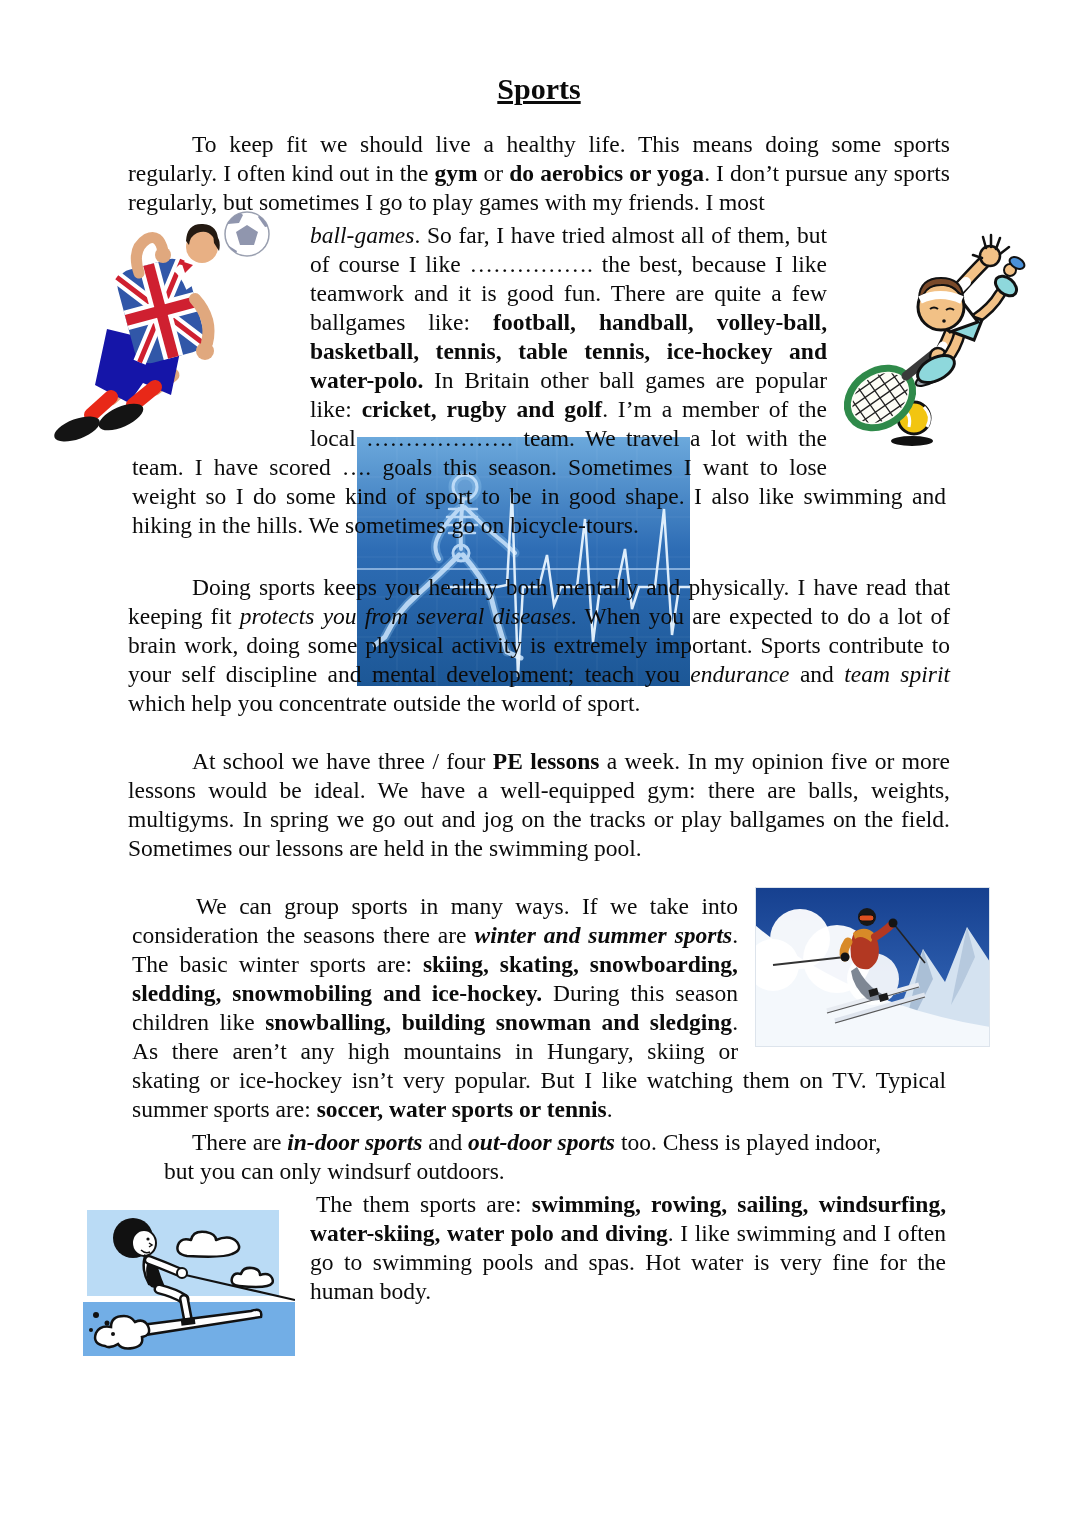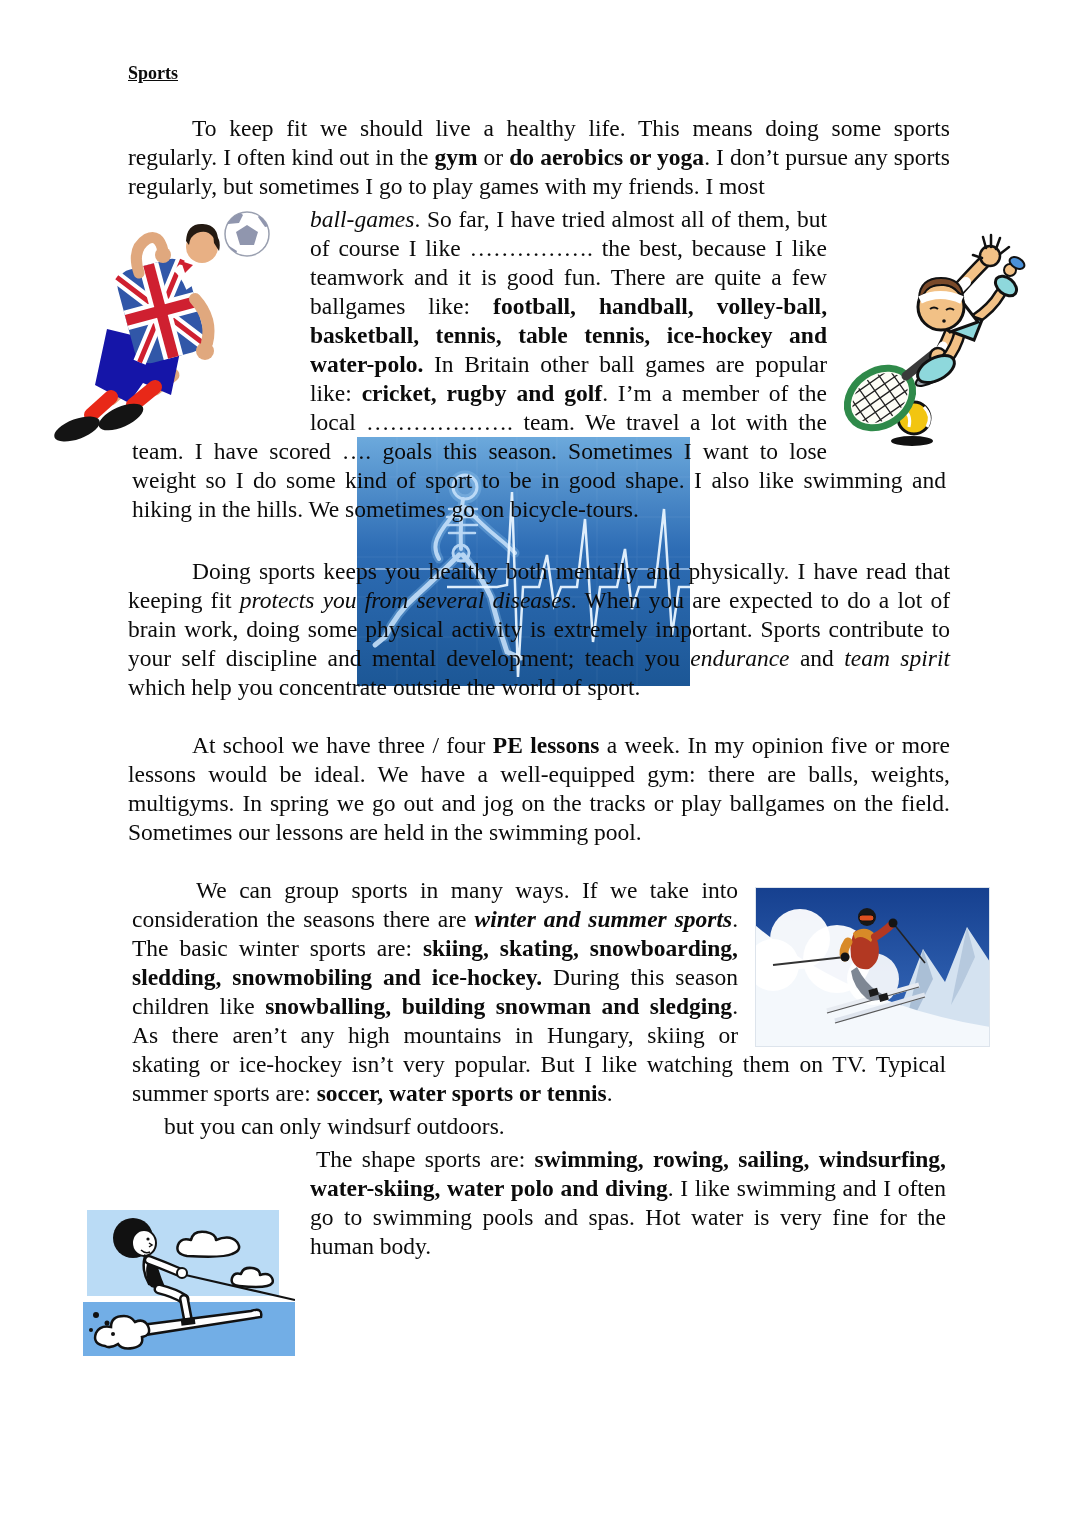--- a/index.html
+++ b/index.html
@@ -1,20 +1,20 @@
 <!DOCTYPE html>
 <html><head>
 <meta charset="utf-8">
 <style>
   html,body{margin:0;padding:0;background:#ffffff;}
   .page{position:relative;width:1080px;height:1526px;background:#ffffff;overflow:hidden;
         font-family:"Liberation Serif", serif;color:#0b0b0b;}
   .content{position:absolute;left:128px;top:0;width:822px;z-index:2;
            font-size:23.5px;line-height:29px;text-align:justify;}
-  .title{margin:0;padding-top:58px;text-align:left;font-size:18px;font-weight:bold;line-height:30px;}
+  .title{margin:16px;padding-top:58px;text-align:center;font-size:30px;font-weight:bold;line-height:30px;}
   .title span{text-decoration:underline;}
   p{margin:4px;}
   .para{margin:0;}
   .indent{text-indent:64px;}
   .gap-top{margin-top:26px;}
   .gap-para{margin-top:29px;}
   .run-b{font-weight:bold;}
   .run-i{font-style:italic;}
   .run-bi{font-weight:bold;font-style:italic;}
   .sp{background:transparent;}
@@ -255,21 +255,22 @@
     <p class="para indent gap-para"><span>Doing sports keeps you healthy both mentally and physically. I have read that keeping fit </span><span class="run-i">protects you from several diseases</span><span>. When you are expected to do a lot of brain work, doing some physical activity is extremely important. Sports contribute to your self discipline and mental development; teach you </span><span class="run-i">endurance</span><span> and </span><span class="run-i">team spirit</span><span> which help you concentrate outside the world of sport.</span></p>
 
     <p class="para indent gap-para"><span>At school we have three / four </span><span class="run-b">PE lessons</span><span> a week. In my opinion five or more lessons would be ideal. We have a well-equipped gym: there are balls, weights, multigyms. In spring we go out and jog on the tracks or play ballgames on the field. Sometimes our lessons are held in the swimming pool.</span></p>
 
     <div class="para gap-para">
       <div class="sp sp-r4"></div>
       <p class="indent"><span>We can group sports in many ways. If we take into consideration the seasons there are </span><span class="run-bi">winter and summer sports</span><span>. The basic winter sports are: </span><span class="run-b">skiing, skating, snowboarding, sledding, snowmobiling and ice-hockey.</span><span> During this season children like </span><span class="run-b">snowballing, building snowman and sledging</span><span>. As there aren’t any high mountains in Hungary, skiing or skating or ice-hockey isn’t very popular. But I like watching them on TV. Typical summer sports are: </span><span class="run-b">soccer, water sports or tennis</span><span>.</span></p>
       <div class="clear"></div>
     </div>
 
+    <p class="para indent"><span>There are </span><span class="run-bi">in-door sports</span><span> and </span><span class="run-bi">out-door sports</span><span> too. Chess is played indoor,</span></p>
     <p class="para center-line"><span>but you can only windsurf outdoors.</span></p>
 
     <div class="para">
       <div class="sp sp-l6"></div>
-      <p class="small-indent"><span>The shape sports are: </span><span class="run-b">swimming, rowing, sailing, windsurfing, water-skiing, water polo and diving</span><span>. I like swimming and I often go to swimming pools and spas. Hot water is very fine for the human body.</span></p>
+      <p class="small-indent"><span>The them sports are: </span><span class="run-b">swimming, rowing, sailing, windsurfing, water-skiing, water polo and diving</span><span>. I like swimming and I often go to swimming pools and spas. Hot water is very fine for the human body.</span></p>
       <div class="clear"></div>
     </div>
   </div>
 </div>
 
 </body></html>

